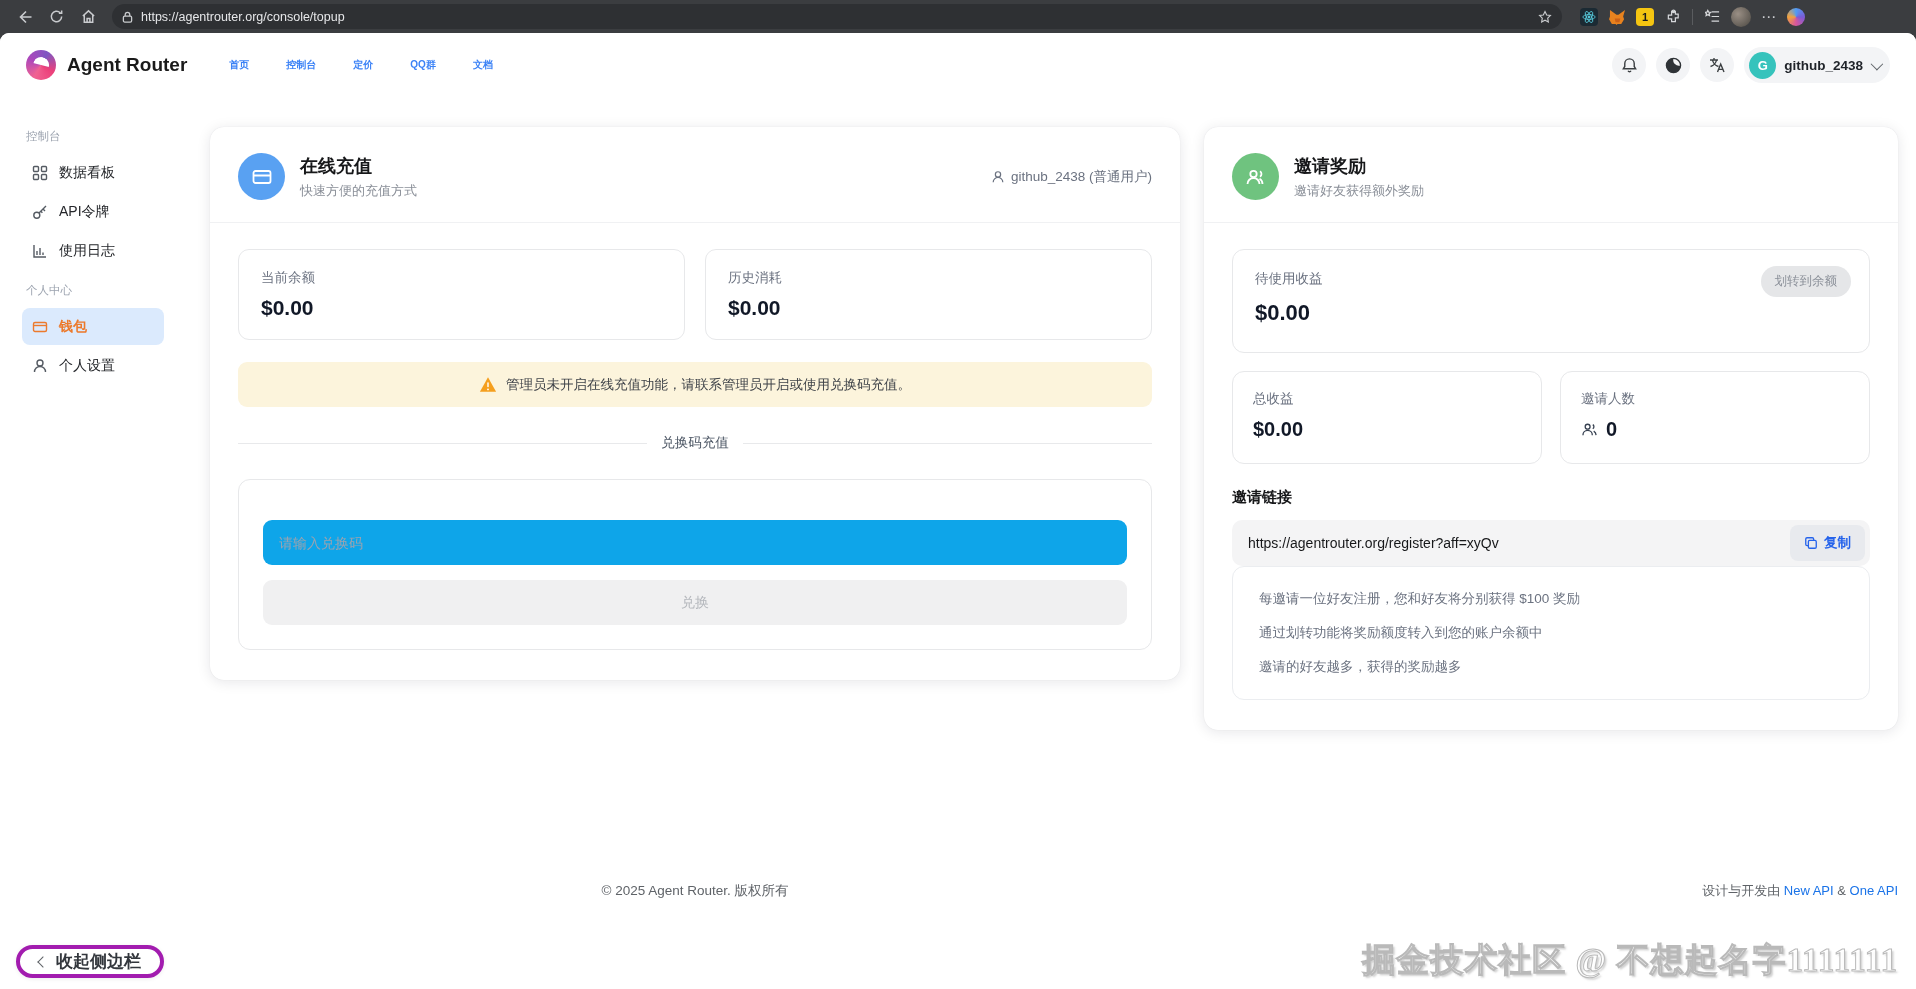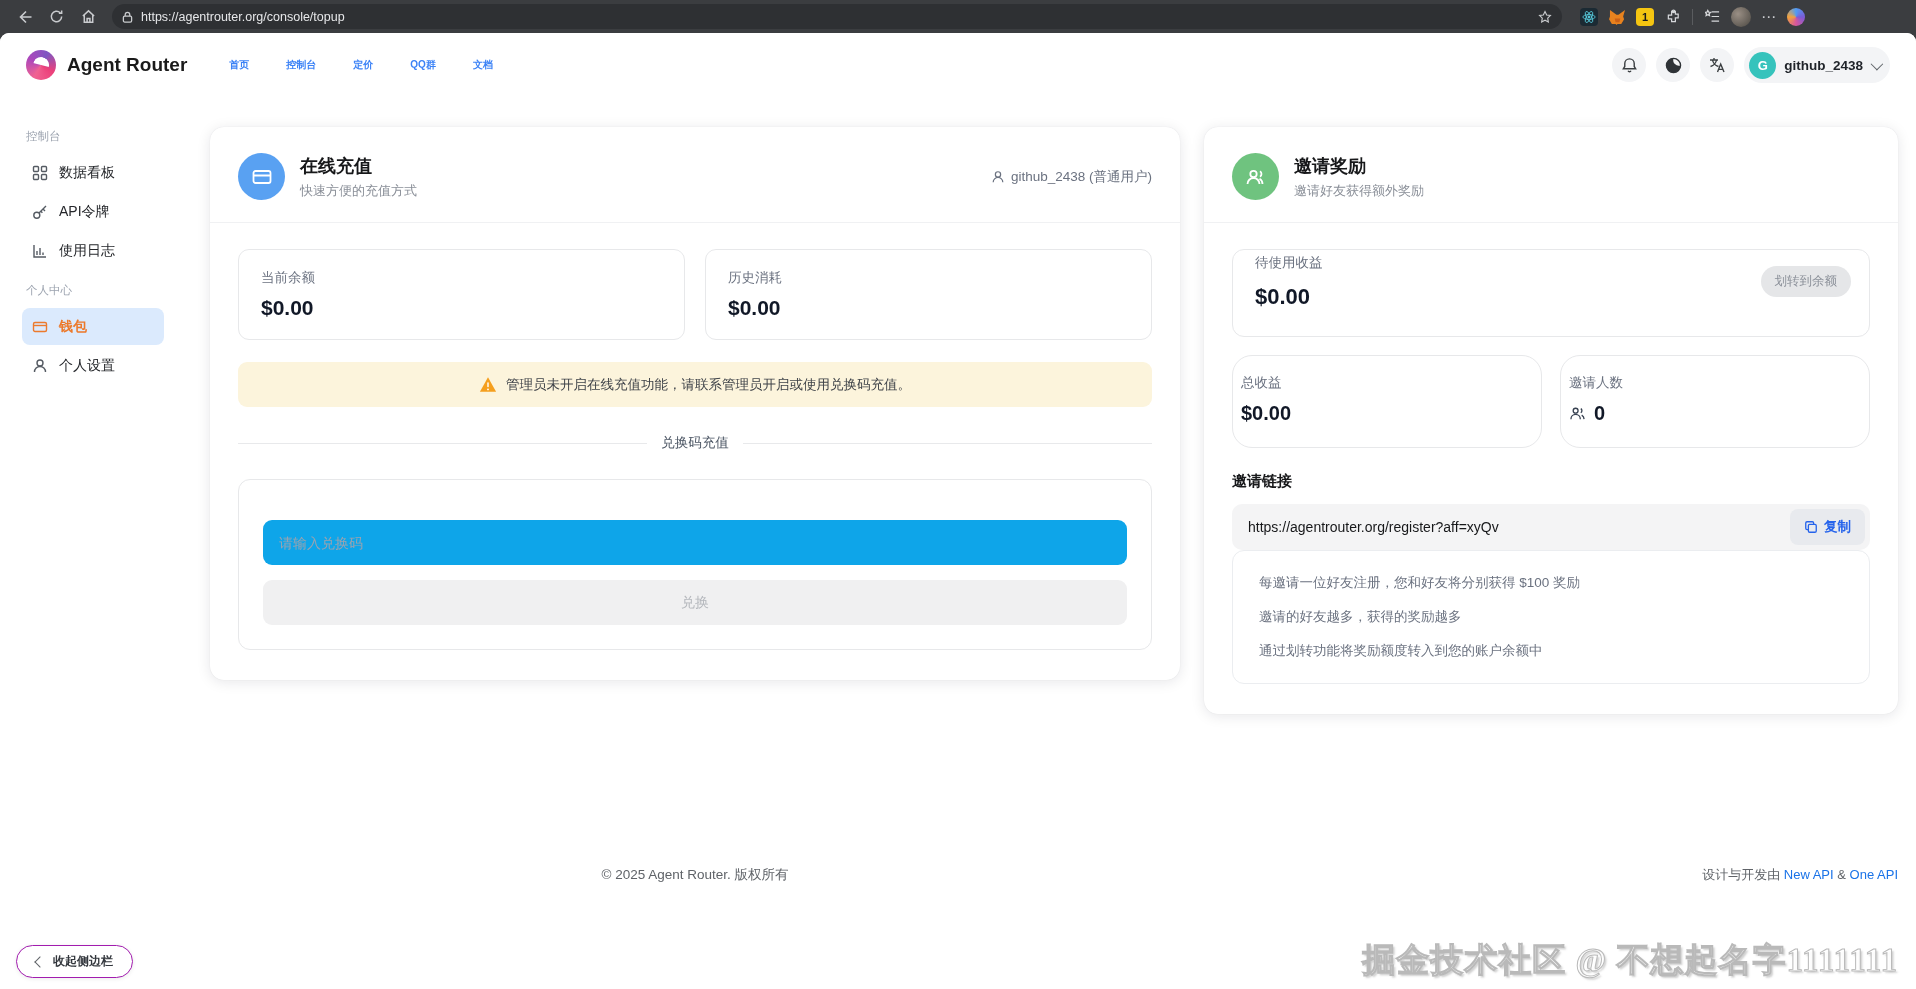--- a/index.html
+++ b/index.html
@@ -73,43 +73,43 @@
   .divider-label { display:flex; align-items:center; gap:14px; margin:27px 0; }
   .divider-label::before, .divider-label::after { content:""; flex:1; height:1px; background:#e8e9eb; }
   .divider-text { font-size:13.5px; color:#4b5563; }
 
   .redeem-box { border:1px solid #e7e8ea; border-radius:12px; padding:22px 24px 24px; }
   .redeem-title { display:flex; align-items:center; gap:8px; font-size:14.5px; font-weight:bold; color:#17181a; }
   .redeem-input { margin-top:18px; height:45px; background:#0ea5e9; border-radius:9px; border:none; width:100%; padding:0 16px; font-size:14px; color:#1f2329; font-family:inherit; }
   .redeem-input::placeholder { color:#9ca3af; }
   .redeem-btn { margin-top:15px; height:45px; width:100%; background:#f0f0f1; color:#b4b7bc; border:none; border-radius:9px; font-size:14px; font-family:inherit; cursor:not-allowed; }
 
-  .pending-box { border:1px solid #e7e8ea; border-radius:12px; padding:4px 22px 26px; position:relative; }
+  .pending-box { border:1px solid #e7e8ea; border-radius:12px; padding:20px 22px 26px; position:relative; }
   .transfer-pill { position:absolute; top:16px; right:18px; background:#e5e6e8; color:#8a8f98; border:none; border-radius:16px; padding:7px 14px; font-size:12.5px; font-family:inherit; cursor:not-allowed; }
   .pending-value { font-size:22px; font-weight:bold; color:#111827; margin-top:12px; }
 
   .mini-row { display:flex; gap:18px; margin-top:18px; }
-  .mini-box { flex:1; border:1px solid #e7e8ea; border-radius:20px; padding:18px 8px 22px; }
+  .mini-box { flex:1; border:1px solid #e7e8ea; border-radius:12px; padding:18px 20px 22px; }
   .mini-value { font-size:20px; font-weight:bold; color:#111827; margin-top:10px; display:flex; align-items:center; gap:8px; }
 
   .link-heading { font-size:15px; font-weight:bold; color:#17181a; margin:24px 0 13px; }
   .link-bar { display:flex; align-items:center; background:#f4f4f5; border-radius:10px; height:46px; padding:0 5px 0 16px; }
   .link-url { flex:1; font-size:14px; color:#17181a; white-space:nowrap; overflow:hidden; }
   .copy-btn { display:flex; align-items:center; gap:6px; background:#e8eaee; border:none; border-radius:8px; height:36px; padding:0 14px; color:#2563eb; font-size:13.5px; font-weight:bold; font-family:inherit; cursor:pointer; }
 
   .tips-box { border:1px solid #ebedf0; border-radius:12px; padding:23px 26px; }
   .tip-line { font-size:13.5px; color:#6b7280; }
   .tip-line + .tip-line { margin-top:16px; }
 
   .footer-row { display:flex; margin-top:152px; }
   .footer-copy { width:970px; text-align:center; font-size:13.5px; color:#5f6368; }
   .footer-credits { width:694px; margin-left:24px; text-align:right; font-size:13px; color:#5f6368; }
   .footer-credits a { color:#1a73e8; text-decoration:none; }
 
-  .collapse-btn { position:absolute; left:16px; bottom:11px; background:#fff; border:1px solid #a21caf; border-radius:17px; height:33px; padding:11px 19px; display:flex; align-items:center; gap:9px; font-size:12px; font-weight:bold; color:#33373d; box-shadow:0 1px 4px rgba(0,0,0,.08); cursor:pointer; font-family:inherit; }
+  .collapse-btn { position:absolute; left:16px; bottom:11px; background:#fff; border:4px solid #a21caf; border-radius:17px; height:33px; padding:11px 19px; display:flex; align-items:center; gap:9px; font-size:17px; font-weight:bold; color:#33373d; box-shadow:0 1px 4px rgba(0,0,0,.08); cursor:pointer; font-family:inherit; }
   .chev-left { width:8px; height:8px; border-left:1.7px solid #5f6368; border-bottom:1.7px solid #5f6368; transform:rotate(45deg); }
 
   .watermark { position:absolute; right:18px; bottom:6px; font-size:33px; font-weight:bold; letter-spacing:1px;
     color:rgba(255,255,255,.92); -webkit-text-stroke:1px #b9b9b9;
     text-shadow:2px 2px 2px rgba(150,150,150,.45); pointer-events:none; white-space:nowrap;font-family:Liberation Serif, serif; }
 
   svg { display:block; }
 </style>
 </head>
 <body>
@@ -366,22 +366,22 @@
                 <svg width="14" height="14" viewBox="0 0 16 16" fill="none" stroke="#2563eb" stroke-width="1.5">
                     <rect x="5" y="5" width="9" height="9" rx="1.5"></rect>
                     <path d="M11 5V3.5A1.5 1.5 0 0 0 9.5 2H3.5A1.5 1.5 0 0 0 2 3.5v6A1.5 1.5 0 0 0 3.5 11H5"></path>
                   </svg>
                 <span>复制</span>
               </button>
             </div>
 
             <div class="tips-box">
               <div class="tip-line">每邀请一位好友注册，您和好友将分别获得 $100 奖励</div>
+              <div class="tip-line">通过划转功能将奖励额度转入到您的账户余额中</div>
               <div class="tip-line">邀请的好友越多，获得的奖励越多</div>
-              <div class="tip-line">通过划转功能将奖励额度转入到您的账户余额中</div>
             </div>
           </div>
         </section>
       </div>
 
       <div class="footer-row">
         <div class="footer-copy">© 2025 Agent Router. 版权所有</div>
         <div class="footer-credits">
           <span>设计与开发由</span>
           <a href="#">New API</a>

